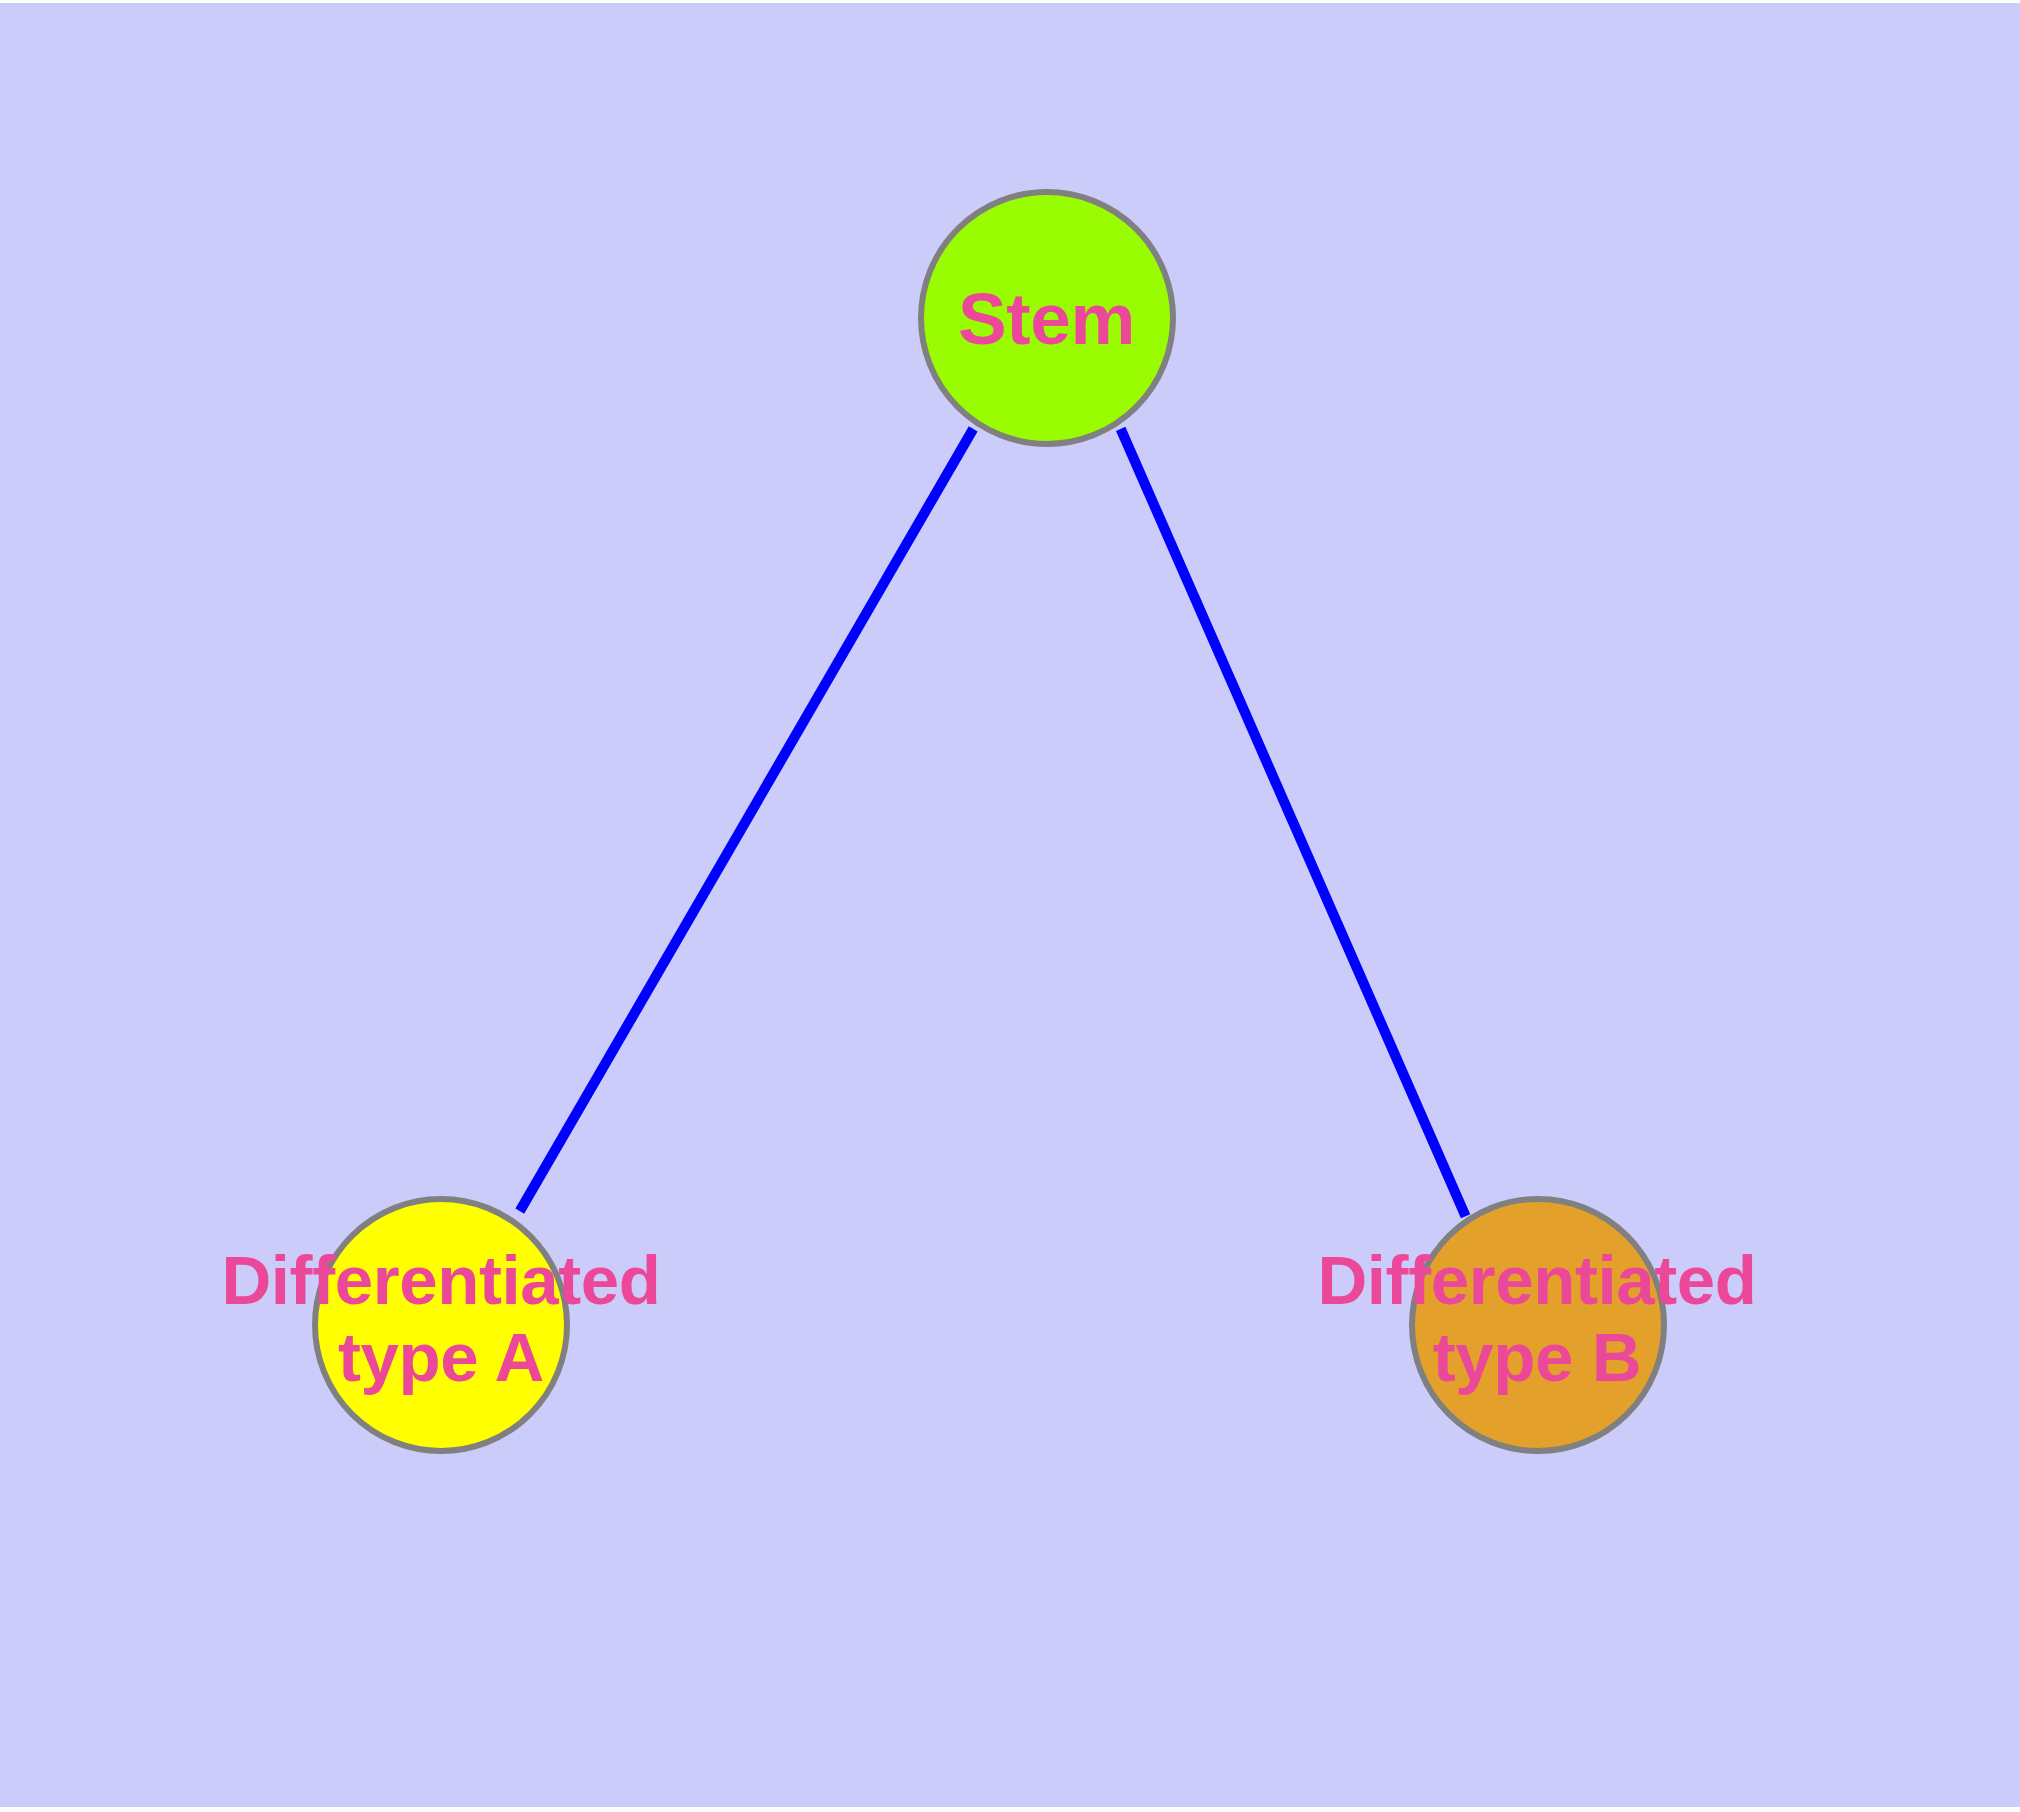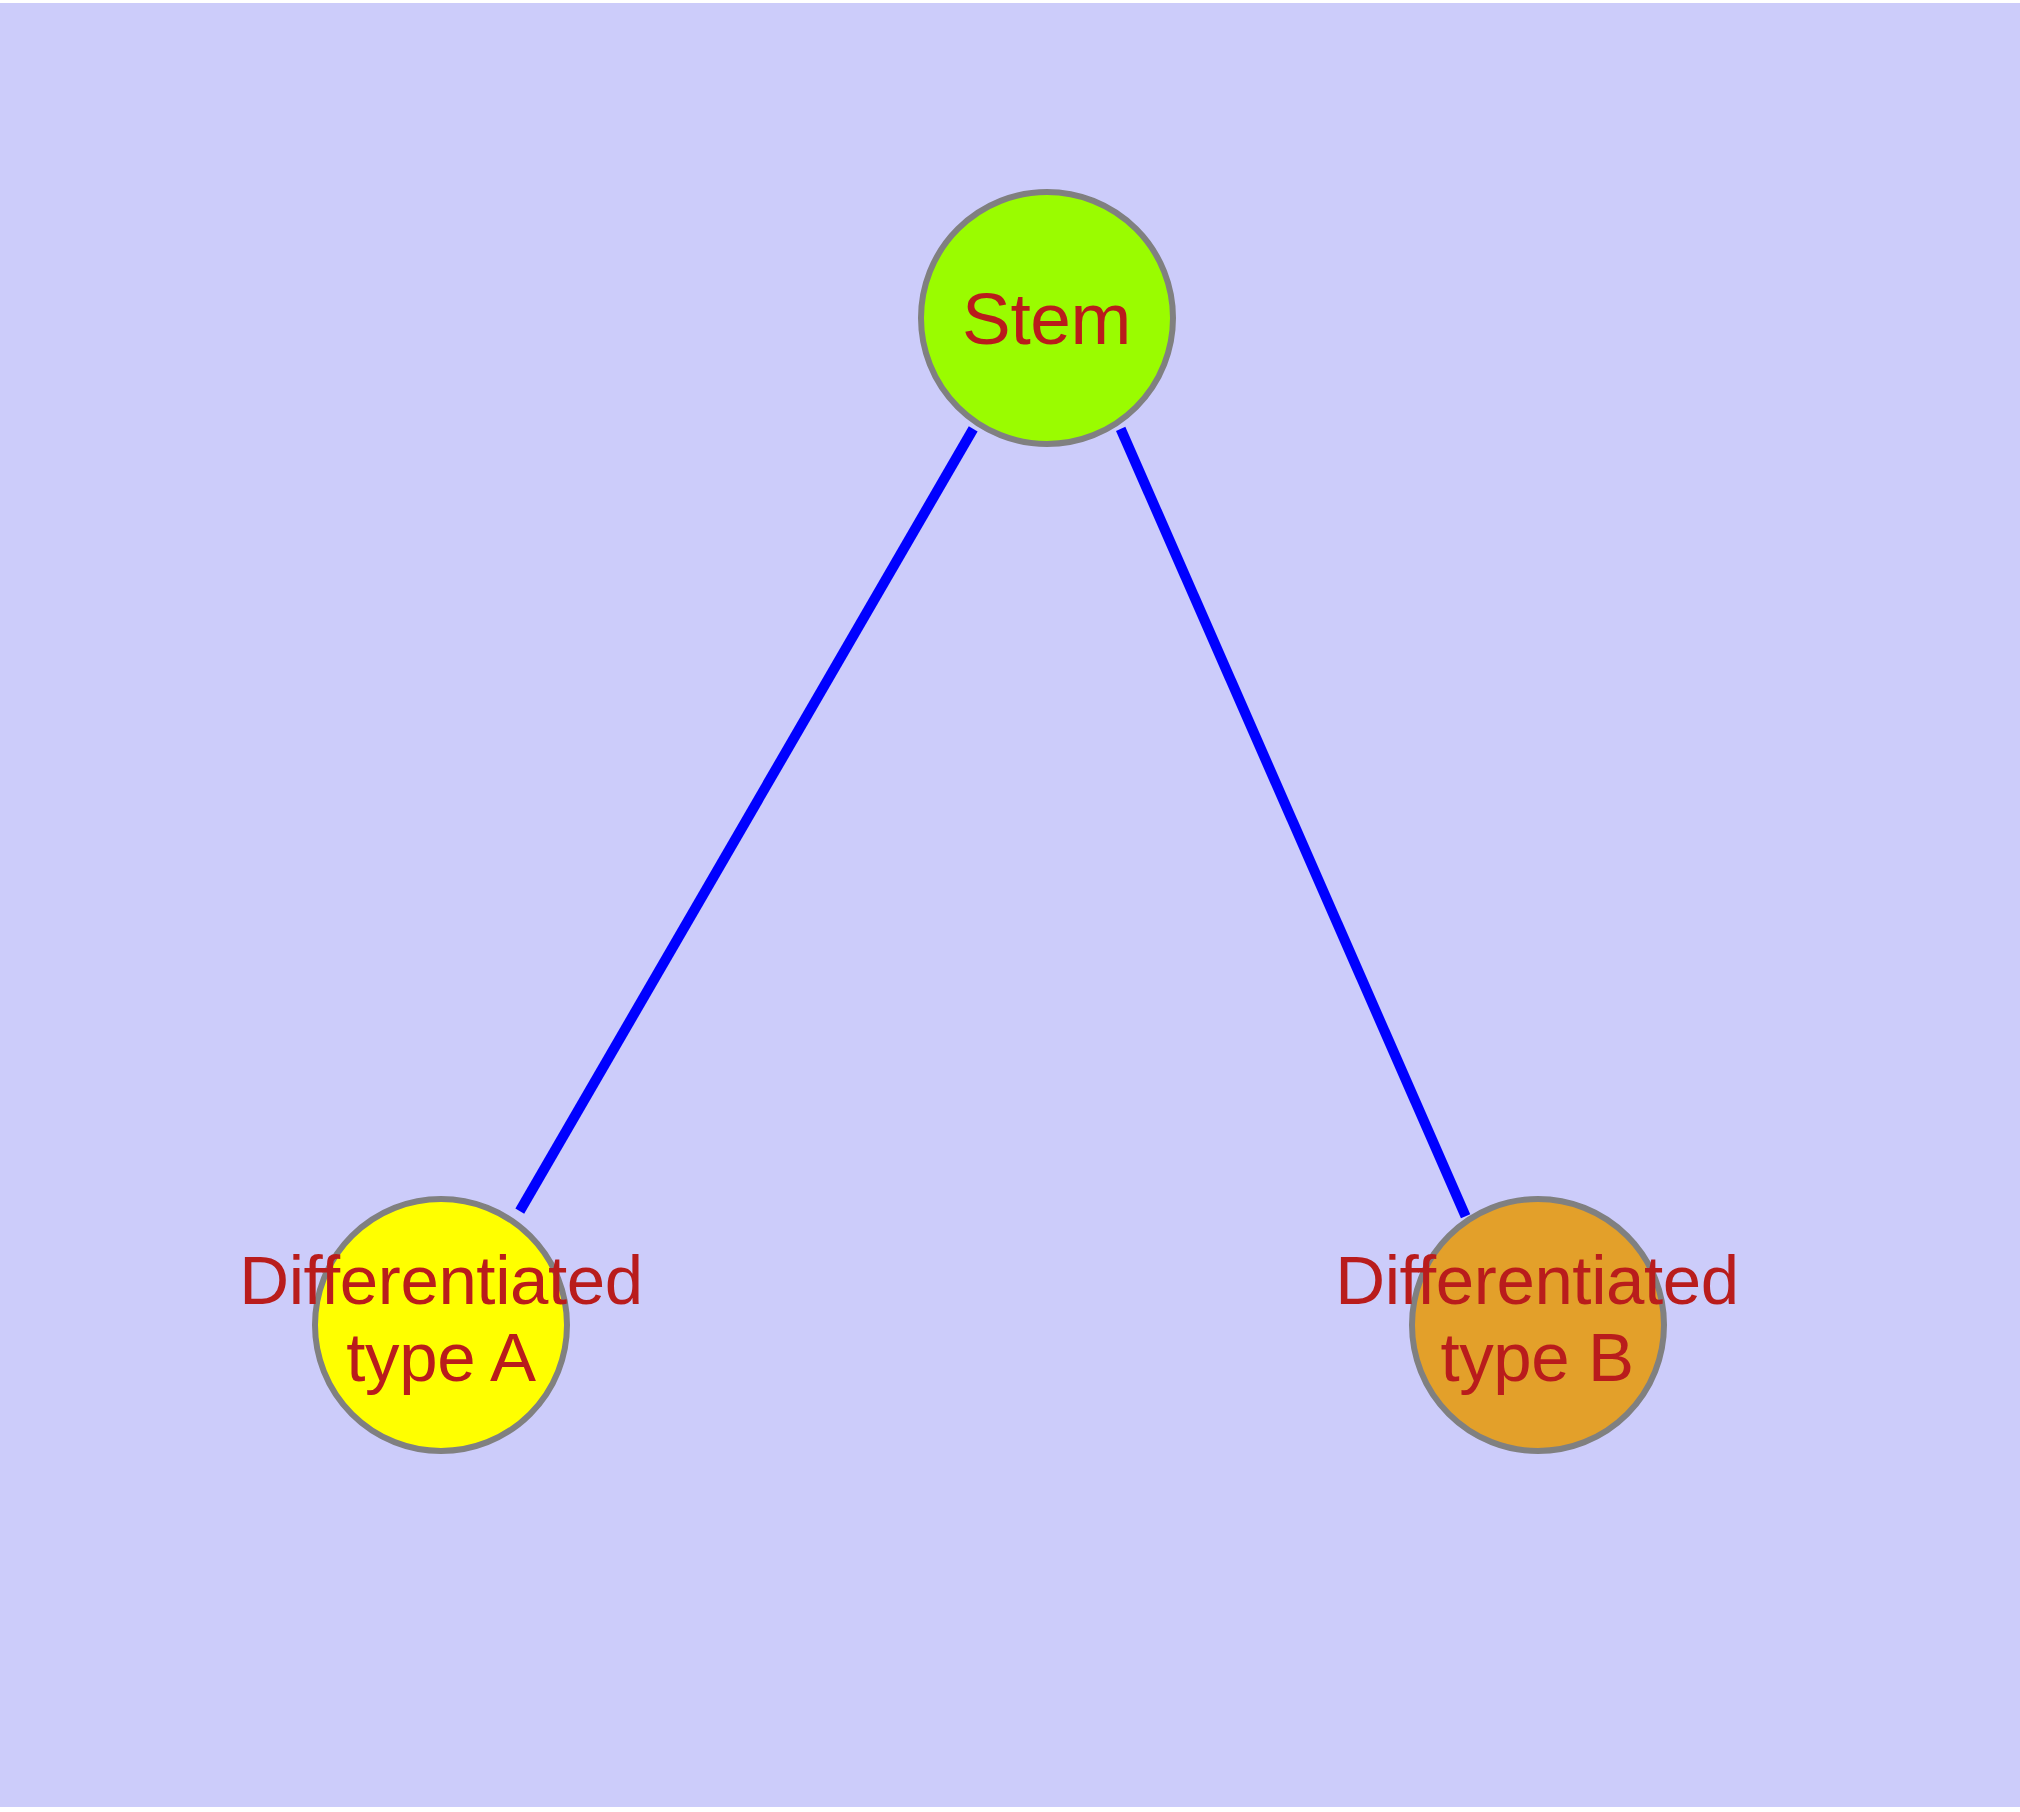--- a/index.html
+++ b/index.html
@@ -44,22 +44,22 @@
     position: absolute;
     border-radius: 50%;
     box-sizing: border-box;
     border: 6.8px solid #808080;
   }
 
   .node-label {
     position: absolute;
     text-align: center;
     font-family: "Liberation Sans", sans-serif;
-    font-weight: normal;
-    color: #b91c1c;
+    font-weight: bold;
+    color: #ec4899;
     white-space: pre;
     line-height: 1.12;
     letter-spacing: -0.4px;
     pointer-events: none;
   }
 
   #node-stem {
     left: 918px;
     top: 189px;
     width: 258px;

